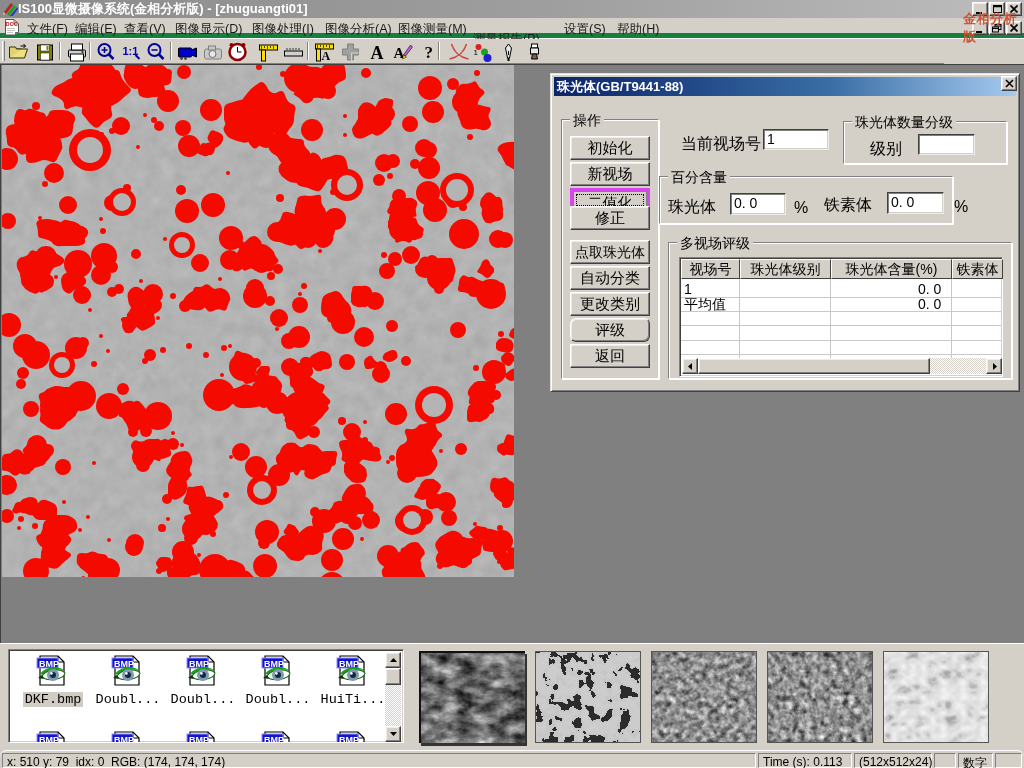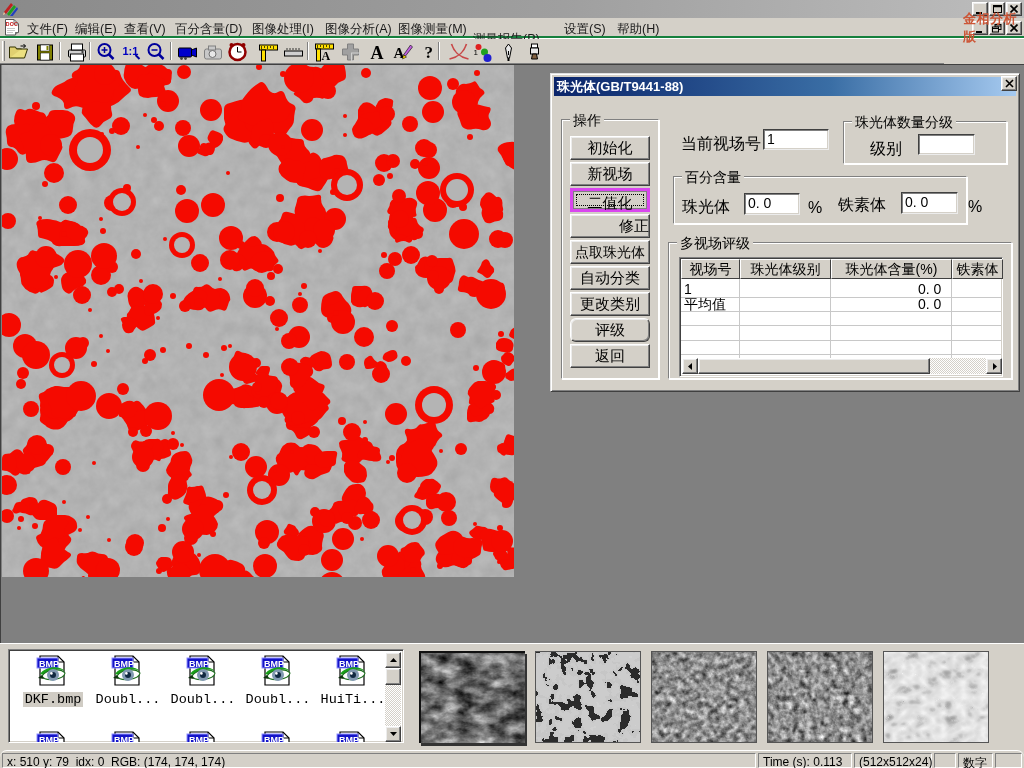--- a/index.html
+++ b/index.html
@@ -2,21 +2,21 @@
 <html><head><meta charset="utf-8"><style>
 *{margin:0;padding:0;box-sizing:border-box;}
 html,body{width:1024px;height:768px;overflow:hidden;}
 body{font-family:"Liberation Sans",sans-serif;background:#d4d0c8;position:relative;font-size:12px;color:#000;}
 .abs{position:absolute;}
 
 .titlebar{left:0;top:0;width:1024px;height:18px;background:linear-gradient(90deg,#8a8a8a,#9f9f9f 55%,#bdbdbd);display:flex;align-items:center;}
 .titletext{color:#fff;font-weight:bold;font-size:13px;margin-left:3px;letter-spacing:0px;}
 .winbtn{width:16px;height:14px;background:#d4d0c8;border:1px solid;border-color:#fff #404040 #404040 #fff;box-shadow:inset -1px -1px 0 #808080,inset 1px 1px 0 #ececec;font-size:9px;display:flex;align-items:center;justify-content:center;}
 
-.menubar{left:0;top:18px;width:1024px;height:20px;background:#d4d0c8;display:flex;align-items:center;border-bottom:2px solid #15803d;box-shadow:0 1px 0 #fff;}
+.menubar{left:0;top:18px;width:1024px;height:20px;background:#d4d0c8;display:flex;align-items:center;border-bottom:5px solid #15803d;box-shadow:0 1px 0 #fff;}
 .menuitem{font-size:12.5px;color:#1a1a1a;}
 
 .toolbar{left:0;top:39px;width:944px;height:25px;background:#d4d0c8;border-bottom:1px solid #808080;}
 .tbsep{position:absolute;top:3px;width:2px;height:18px;border-left:1px solid #808080;border-right:1px solid #fff;}
 .tbgrip{position:absolute;left:2px;top:2px;width:3px;height:20px;border-left:1px solid #fff;border-right:1px solid #808080;}
 .ticon{position:absolute;top:2px;width:23px;height:22px;}
 
 .mdi{left:0;top:64px;width:1024px;height:579px;background:#808080;border-top:1px solid #404040;border-left:1px solid #404040;}
 
 .dialog{left:550px;top:73px;width:470px;height:319px;background:#d4d0c8;border:1px solid;border-color:#dfdfdf #404040 #404040 #dfdfdf;box-shadow:inset 1px 1px 0 #fff,inset -1px -1px 0 #808080;padding-left:16px;}
@@ -46,20 +46,21 @@
 .scell{position:absolute;top:2px;height:15px;border:1px solid;border-color:#808080 #fff #fff #808080;padding:1px 4px;white-space:nowrap;}
 .wm{color:#cc5030;font-size:13px;font-weight:bold;opacity:0.95;letter-spacing:0.5px;}
 </style></head><body>
 <div class="titlebar abs">
     <svg class="abs" style="left:3px;top:2px" width="15" height="14" viewBox="0 0 15 14">
       <path d="M1,10 L8,1 10,3 3,12Z" fill="#c02020"></path>
       <path d="M4,12 L11,3 13,5 6,14Z" fill="#20a020"></path>
       <path d="M7,14 L14,5 15,7 9,15Z" fill="#2040c0"></path>
       <path d="M1,10 l-1,3 2,-1Z" fill="#ffd0a0"></path>
     </svg>
+    <span class="titletext" style="margin-left:18px">IS100显微摄像系统(金相分析版) - [zhuguangti01]</span>
   </div>
 <div class="winbtn abs" style="left:972px;top:2px">
     <svg width="8" height="9" viewBox="0 0 8 9">
       <rect x="0" y="7" width="6" height="2" fill="#000"></rect>
     </svg>
   </div>
 <div class="winbtn abs" style="left:989px;top:2px">
     <svg width="9" height="9" viewBox="0 0 9 9">
       <rect x="0.5" y="0.5" width="8" height="7" fill="none" stroke="#000"></rect>
       <path d="M0.5,1.5 h8" stroke="#000" stroke-width="1.5"></path>
@@ -67,21 +68,21 @@
   </div>
 <div class="winbtn abs" style="left:1006px;top:2px">
     <svg width="8" height="8" viewBox="0 0 8 8">
       <path d="M0.5,0.5 L7.5,7.5 M7.5,0.5 L0.5,7.5" stroke="#000" stroke-width="1.7"></path>
     </svg>
   </div>
 <div class="menubar abs">
     <span class="menuitem abs" style="left:27px;top:3px">文件(F)</span>
     <span class="menuitem abs" style="left:75px;top:3px">编辑(E)</span>
     <span class="menuitem abs" style="left:124px;top:3px">查看(V)</span>
-    <span class="menuitem abs" style="left:175px;top:3px">百分含量(D)</span>
+    <span class="menuitem abs" style="left:175px;top:3px">图像显示(D)</span>
     <span class="menuitem abs" style="left:252px;top:3px">图像处理(I)</span>
     <span class="menuitem abs" style="left:325px;top:3px">图像分析(A)</span>
     <span class="menuitem abs" style="left:398px;top:3px">图像测量(M)</span>
     <span class="menuitem abs" style="left:473px;top:13px">测量报告(P)</span>
     <span class="menuitem abs" style="left:564px;top:3px">设置(S)</span>
     <span class="menuitem abs" style="left:617px;top:3px">帮助(H)</span>
   </div>
 <div class="abs" style="top:18px">
     <svg class="abs" style="left:4px;top:1px" width="16" height="17" viewBox="0 0 16 17">
       <path d="M1.5,0.5 H10 L14.5,5 V13.5 H11.5 v2.5 H1.5Z" fill="#fff" stroke="#555"></path>
@@ -786,34 +787,34 @@
       <svg width="9" height="9" viewBox="0 0 9 9">
         <path d="M1,1 8,8 M8,1 1,8" stroke="#000" stroke-width="1.6"></path>
       </svg>
     </div>
     <div class="group" style="left:10px;top:45px;width:98px;height:260px">
       <span class="glabel">操作</span>
     </div>
     <div class="btn" style="top:62px;">初始化</div>
     <div class="btn" style="top:88px;">新视场</div>
     <div class="btn btnp" style="top:114px;"><i></i>二值化</div>
-    <div class="btn" style="top:140px;text-align:right;">修正</div>
+    <div class="btn" style="top:132px;">修正</div>
     <div class="btn" style="top:166px;font-size:14px;">点取珠光体</div>
     <div class="btn" style="top:192px;">自动分类</div>
     <div class="btn" style="top:218px;">更改类别</div>
     <div class="btn" style="top:244px;border-radius:6px;">评级</div>
     <div class="btn" style="top:270px;">返回</div>
     <div class="dlab" style="left:130px;top:60px">当前视场号</div>
     <div class="tinput" style="left:212px;top:55px;width:66px;height:21px">1</div>
     <div class="group" style="left:292px;top:47px;width:164px;height:43px">
       <span class="glabel">珠光体数量分级</span>
       <div class="dlab" style="left:26px;top:17px">级别</div>
       <div class="tinput" style="left:74px;top:12px;width:57px;height:21px"></div>
     </div>
-    <div class="group" style="left:122px;top:102px;width:294px;height:48px">
+    <div class="group" style="left:108px;top:102px;width:294px;height:48px">
       <span class="glabel">百分含量</span>
       <div class="dlab" style="left:8px;top:20px">珠光体</div>
       <div class="tinput" style="left:70px;top:16px;width:56px;height:22px">0. 0</div>
       <div class="dlab" style="left:134px;top:22px">%</div>
       <div class="dlab" style="left:164px;top:18px">铁素体</div>
       <div class="tinput" style="left:227px;top:15px;width:57px;height:22px">0. 0</div>
       <div class="dlab" style="left:294px;top:21px">%</div>
     </div>
     <div class="group" style="left:117px;top:168px;width:344px;height:137px">
       <span class="glabel">多视场评级</span>

